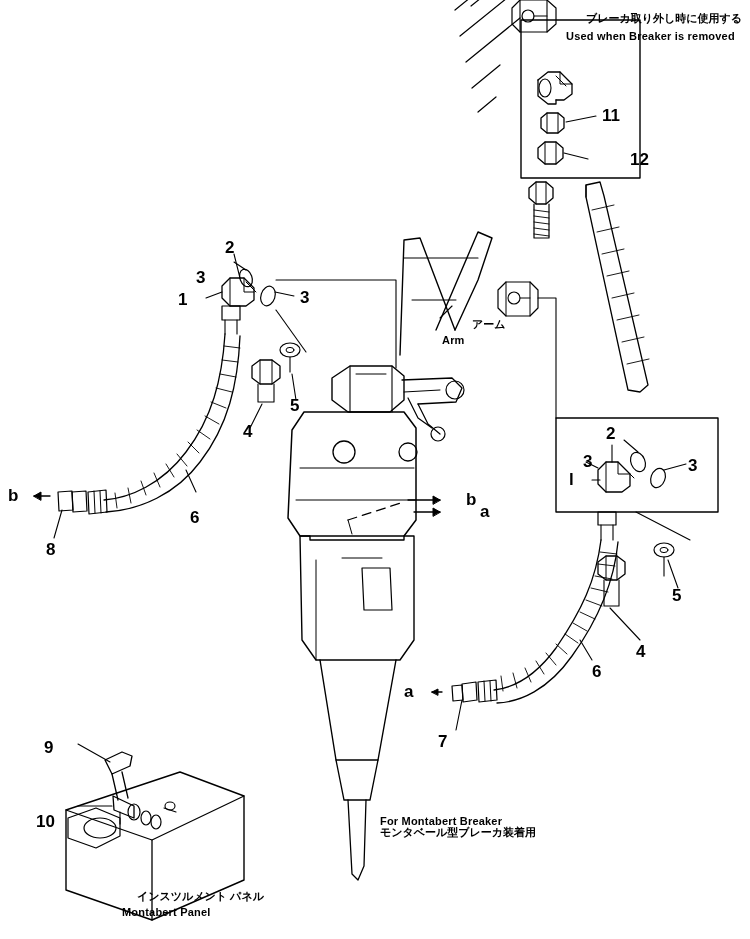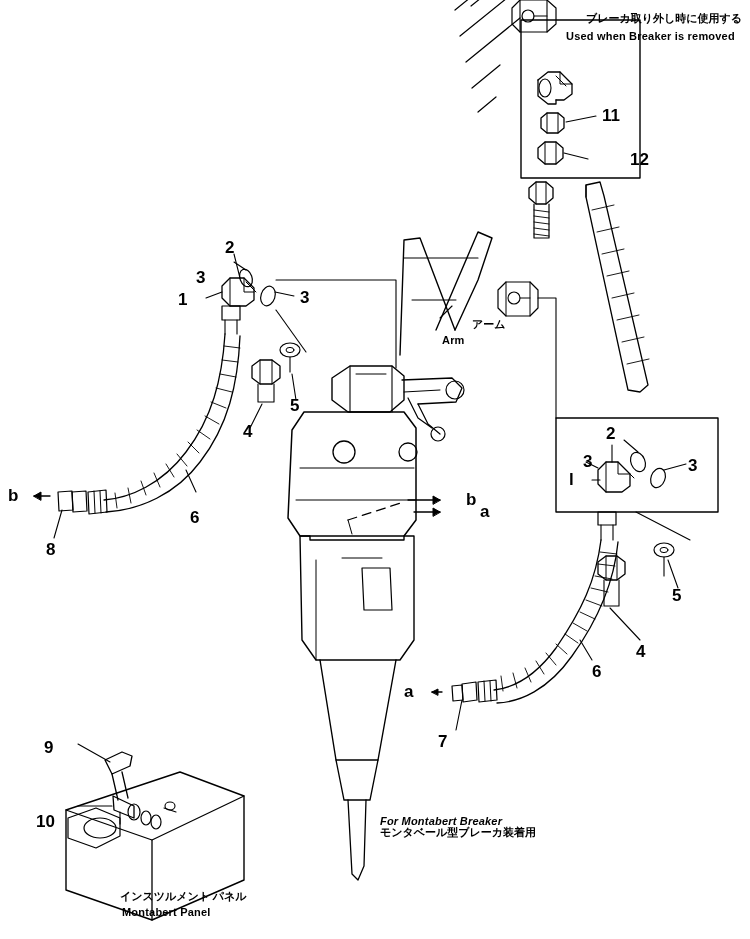--- a/index.html
+++ b/index.html
@@ -320,21 +320,21 @@
 <div class="lbl num" style="left:606px;top:424px;">2</div>
 <div class="lbl num" style="left:583px;top:452px;">3</div>
 <div class="lbl num" style="left:569px;top:470px;">l</div>
 <div class="lbl num" style="left:688px;top:456px;">3</div>
 <div class="lbl num" style="left:636px;top:642px;">4</div>
 <div class="lbl num" style="left:672px;top:586px;">5</div>
 <div class="lbl num" style="left:592px;top:662px;">6</div>
 <div class="lbl num" style="left:438px;top:732px;">7</div>
 
 <div class="lbl jp" style="left:380px;top:798px;margin-top:28px;">モンタベール型ブレーカ装着用</div>
-<div class="lbl en" style="left:380px;top:815px;font-style:italic;">For Montabert Breaker</div>
+<div class="lbl en" style="left:380px;top:815px;">For Montabert Breaker</div>
 
 <div class="lbl num" style="left:44px;top:738px;">9</div>
 <div class="lbl num" style="left:36px;top:798px;margin-top:14px;">10</div>
 
-<div class="lbl jp" style="left:120px;top:890px;font-family:Liberation Serif, serif;">インスツルメント パネル</div>
+<div class="lbl jp" style="left:137px;top:890px;">インスツルメント パネル</div>
 <div class="lbl en" style="left:122px;top:906px;">Montabert Panel</div>
 
 </div>
 
 </body></html>

